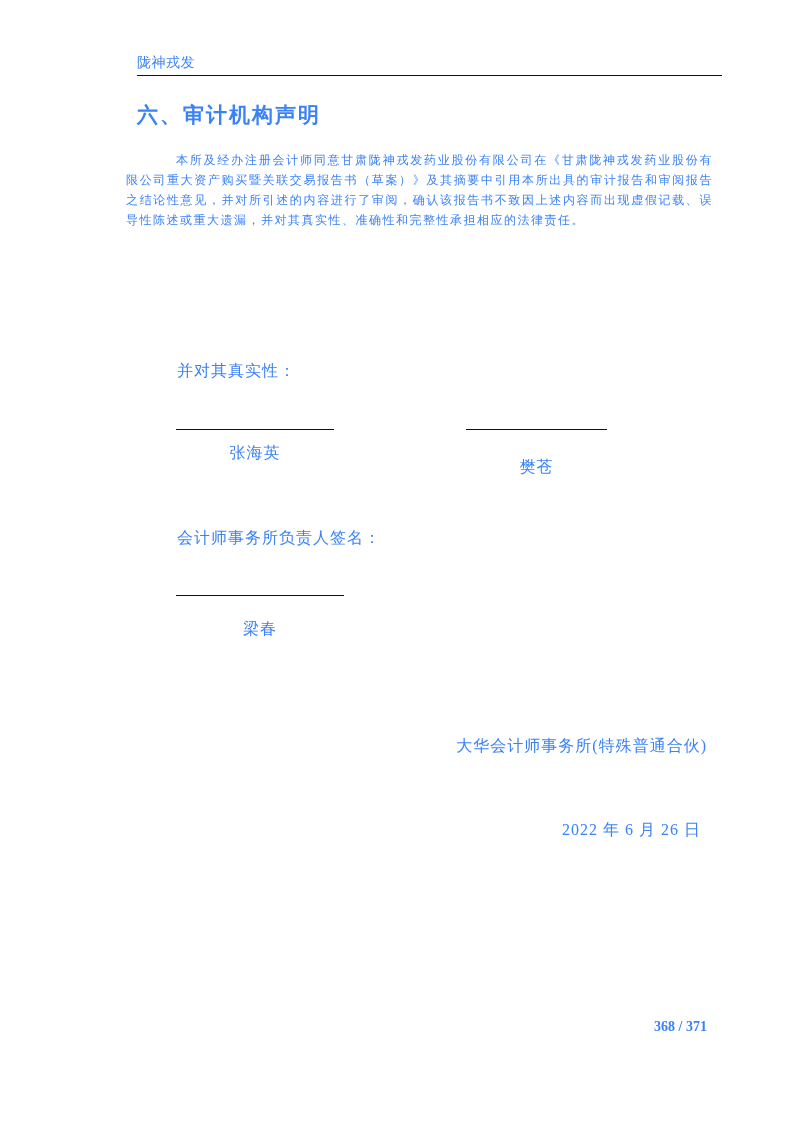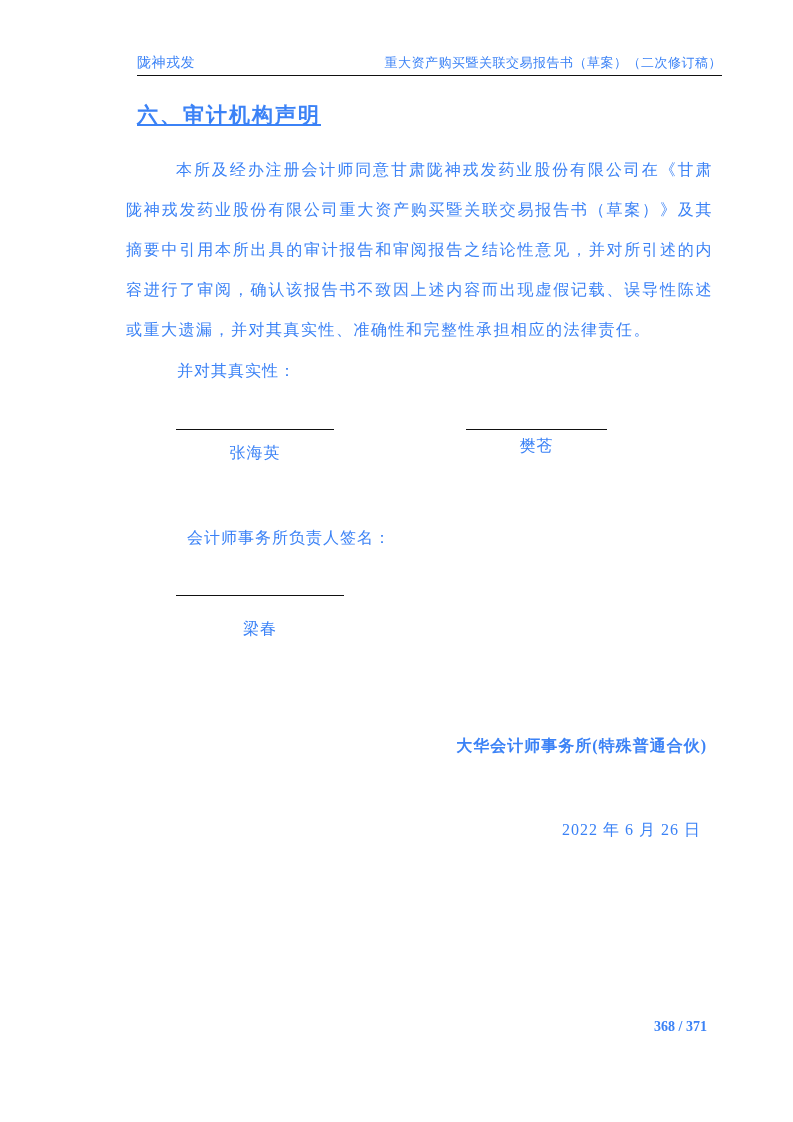--- a/index.html
+++ b/index.html
@@ -37,85 +37,82 @@
     border-top: 1.6px solid #111111;
   }
 
   
   .doc-title {
     left: 113px; top: 101px;
     font-family: "Liberation Sans", "DejaVu Sans", sans-serif;
     font-weight: bold;
     font-size: 21px;
     letter-spacing: 2px;
-    text-decoration: underline;
   }
 
   
   .body-paragraph {
     left: 102px; top: 150px;
     width: 587px;
-    font-size: 16px;
-    line-height: 40px;
+    font-size: 12px;
+    line-height: 20px;
     letter-spacing: 1.5px;
     text-align: justify;
     text-indent: 50px;
   }
 
   .sig-label {
     font-size: 16px;
     letter-spacing: 1px;
   }
   .label-accountants { left: 153px; top: 361px; }
-  .label-firm-head  { left: 163px; top: 528px; }
+  .label-firm-head  { left: 153px; top: 528px; }
 
   .sig-line {
     height: 0;
     border-top: 1.6px solid #111111;
   }
   .sig-line-1 { left: 152px; top: 429px; width: 158px; }
   .sig-line-2 { left: 442px; top: 429px; width: 141px; }
   .sig-line-3 { left: 152px; top: 595px; width: 168px; }
 
   .sig-name {
     font-size: 16px;
     letter-spacing: 1px;
     text-align: center;
   }
   .sig-name-1 { left: 152px; top: 443px; width: 158px; }
-  .sig-name-2 { left: 442px; top: 436px; width: 141px; }
+  .sig-name-2 { left: 442px; top: 457px; width: 141px; }
   .sig-name-3 { left: 152px; top: 619px; width: 168px; }
 
   .firm-name {
     right: 110px; top: 736px;
     font-size: 16px;
     letter-spacing: 1px;
     text-align: right;
-    font-weight: bold;
   }
   .doc-date {
     right: 116px; top: 820px;
     font-size: 16px;
     letter-spacing: 1px;
     text-align: right;
   }
   .page-number {
     right: 110px; top: 1019px;
     font-size: 14px;
     font-weight: bold;
   }
 </style>
 </head>
 <body>
 
 <div class="page">
 
   <div class="abs header-left">陇神戎发</div>
 
-  <div class="abs header-right">重大资产购买暨关联交易报告书（草案）（二次修订稿）</div>
 
   <div class="abs header-rule"></div>
 
   <h1 class="abs doc-title" style="margin:0;">六、审计机构声明</h1>
 
   <p class="abs body-paragraph" style="margin:0;">本所及经办注册会计师同意甘肃陇神戎发药业股份有限公司在《甘肃陇神戎发药业股份有限公司重大资产购买暨关联交易报告书（草案）》及其摘要中引用本所出具的审计报告和审阅报告之结论性意见，并对所引述的内容进行了审阅，确认该报告书不致因上述内容而出现虚假记载、误导性陈述或重大遗漏，并对其真实性、准确性和完整性承担相应的法律责任。</p>
 
   <div class="abs sig-label label-accountants">并对其真实性：</div>
 
   <div class="abs sig-line sig-line-1"></div>

